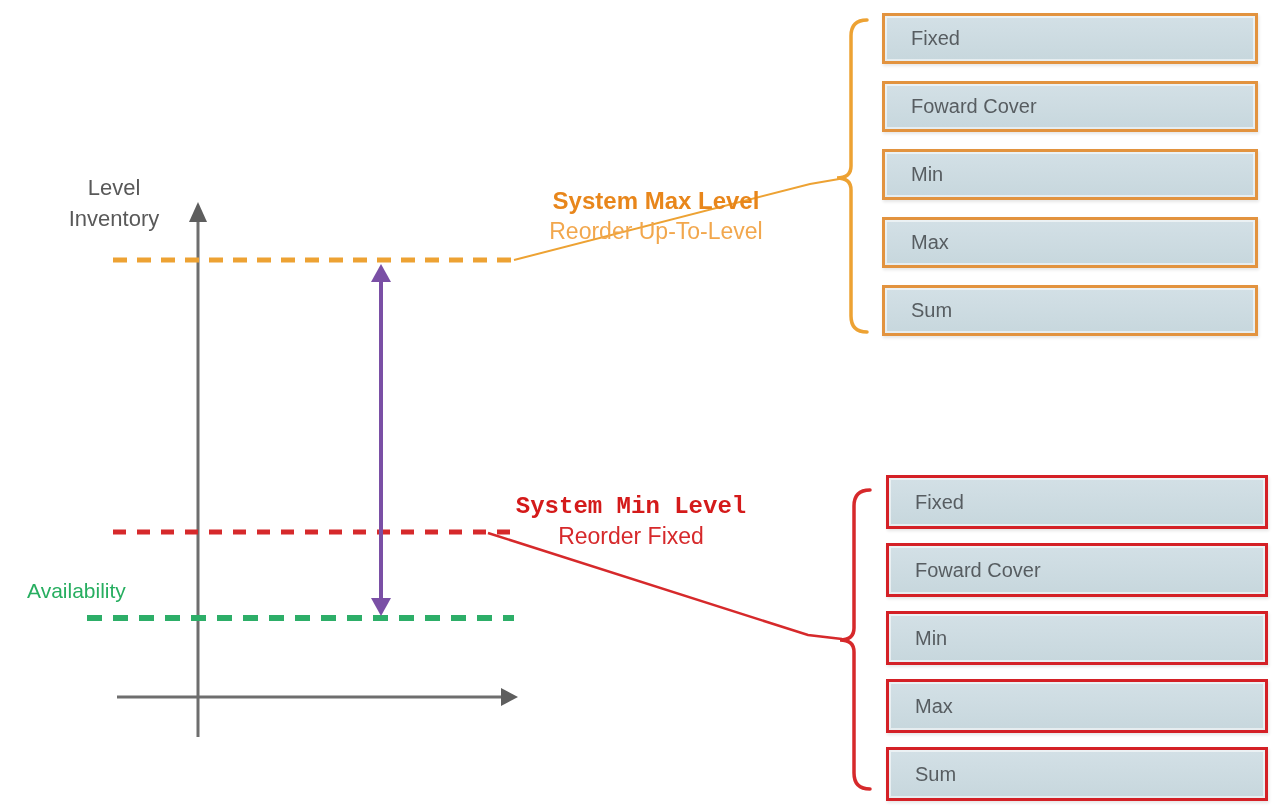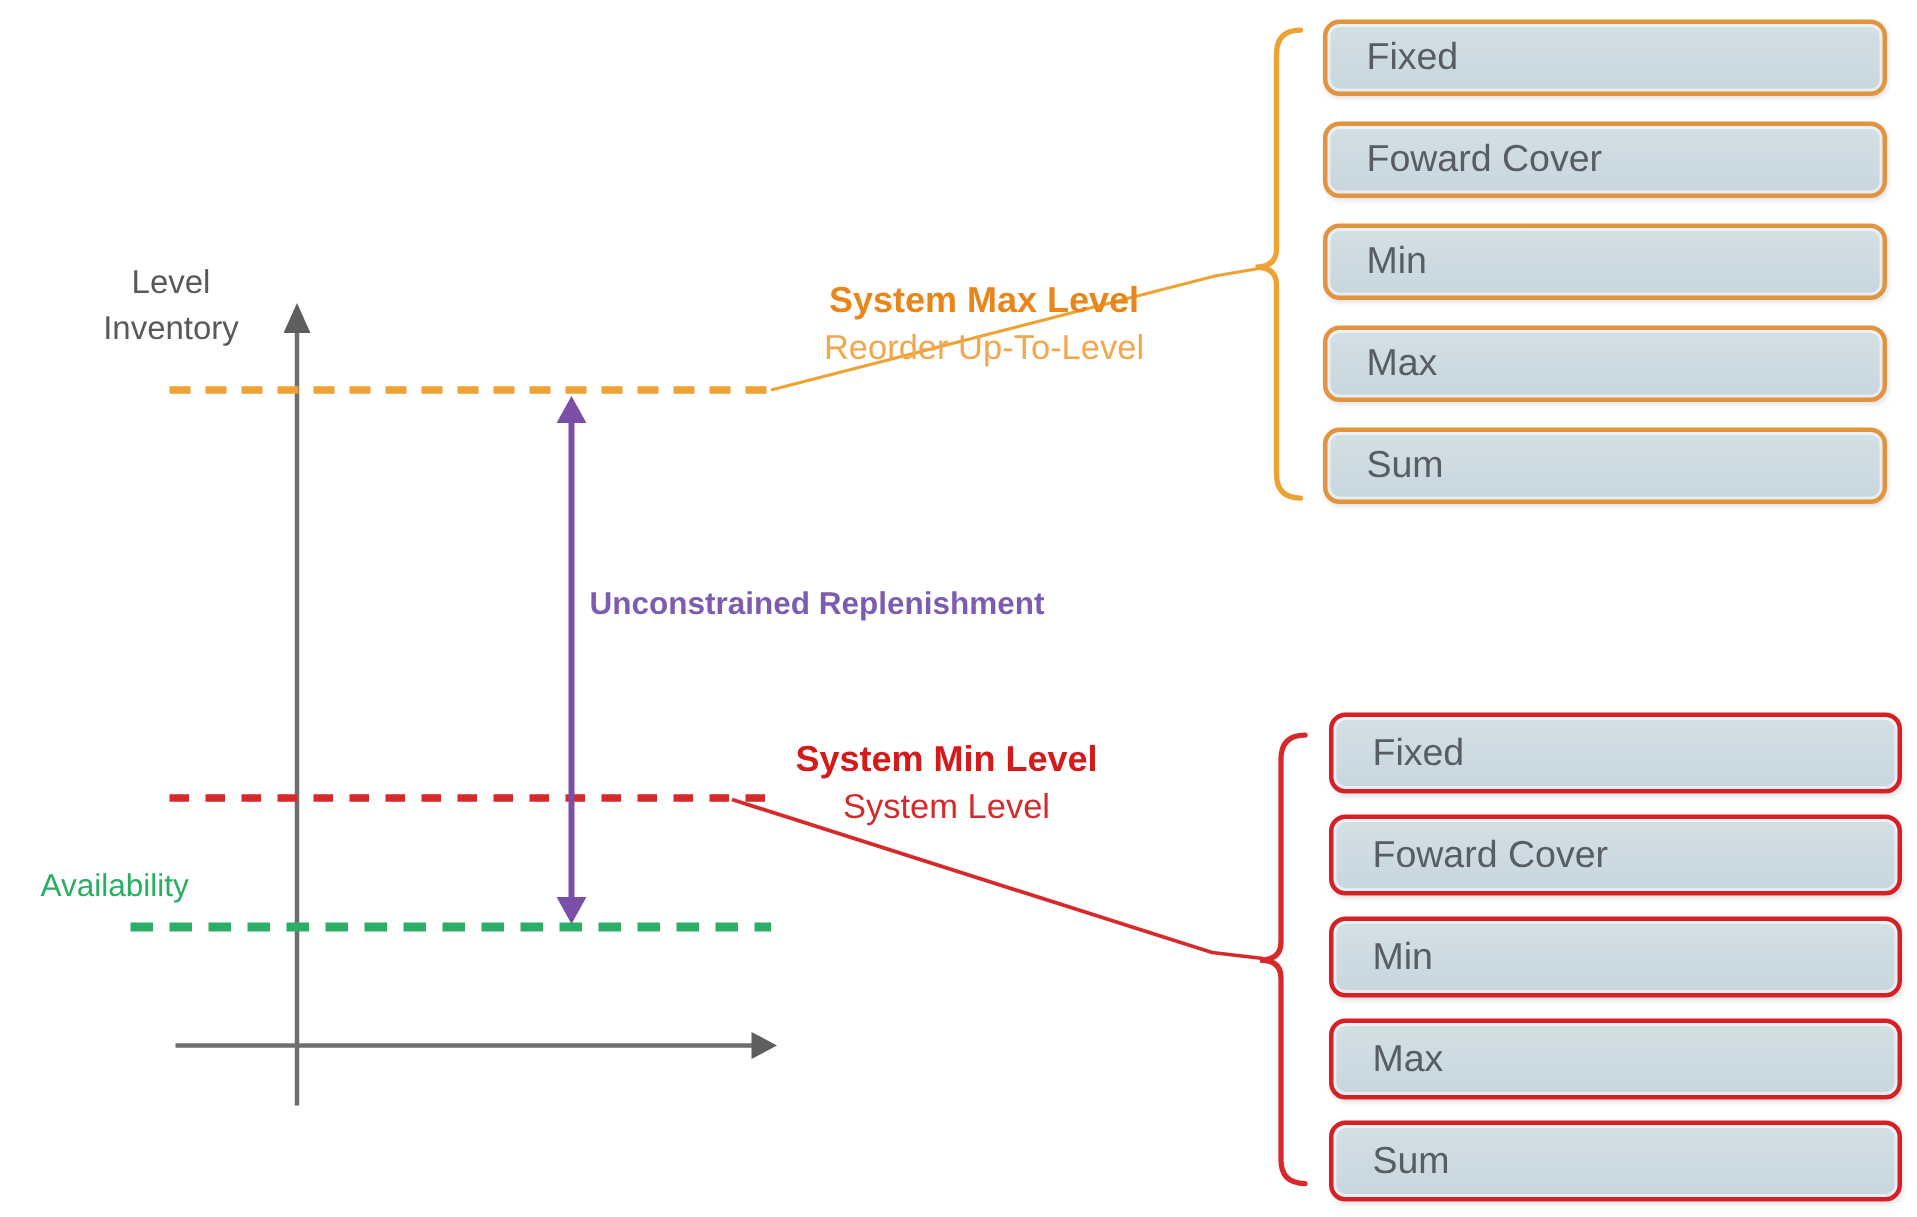--- a/index.html
+++ b/index.html
@@ -44,21 +44,21 @@
     font-weight: bold;
   }
   .level-label .subtitle {
     font-size: 23px;
     margin-top: 3px;
   }
   .max-label { left: 528px; top: 187px; text-align: center; }
   .max-label .title { color: #E8861B; }
   .max-label .subtitle { color: #F2A74D; }
   .min-label { left: 503px; top: 493px; }
-  .min-label .title { color: #D41A1A; }
+  .min-label .title { color: #D41A1A; font-family: Liberation Mono, monospace; }
   .min-label .subtitle { color: #D6292B; }
   .replenishment-label {
     left: 393px;
     top: 391px;
     font-size: 21px;
     font-weight: 600;
     color: #7C5CB0;
   }
   .availability-label {
     left: 27px;
@@ -69,26 +69,26 @@
   .panel {
     position: absolute;
   }
   .panel-max { left: 882px; top: 13px; width: 376px; height: 323px; }
   .panel-min { left: 886px; top: 475px; width: 382px; height: 326px; }
   .box {
     position: absolute;
     left: 0;
     width: 100%;
     box-sizing: border-box;
-    border-radius: 11px;
+    border-radius: 0;
     background: linear-gradient(180deg, #d3e0e6 0%, #c7d7dd 100%);
     display: flex;
     align-items: center;
     padding-left: 26px;
-    font-size: 25px;
+    font-size: 20px;
     color: #575D61;
     box-shadow: inset 0 0 0 2px rgba(255,255,255,0.55), 1px 2px 3px rgba(0,0,0,0.10);
   }
   .panel-max .box { border: 3px solid #E2933F; height: 51px; }
   .panel-min .box { border: 3px solid #D42026; height: 54px; }
   .panel-max .b1 { top: 0; }
   .panel-max .b2 { top: 68px; }
   .panel-max .b3 { top: 136px; }
   .panel-max .b4 { top: 204px; }
   .panel-max .b5 { top: 272px; }
@@ -135,24 +135,23 @@
     <div>Inventory</div>
   </div>
 
   <div class="level-label max-label">
     <div class="title">System Max Level</div>
     <div class="subtitle">Reorder Up-To-Level</div>
   </div>
 
   <div class="level-label min-label">
     <div class="title">System Min Level</div>
-    <div class="subtitle">System Level</div>
+    <div class="subtitle">Reorder Fixed</div>
   </div>
 
-  <div class="label replenishment-label">Unconstrained Replenishment</div>
 
   <div class="label availability-label">Availability</div>
 
   <div class="panel panel-max">
     <div class="box b1">
       <span>Fixed</span>
     </div>
     <div class="box b2">
       <span>Foward Cover</span>
     </div>

